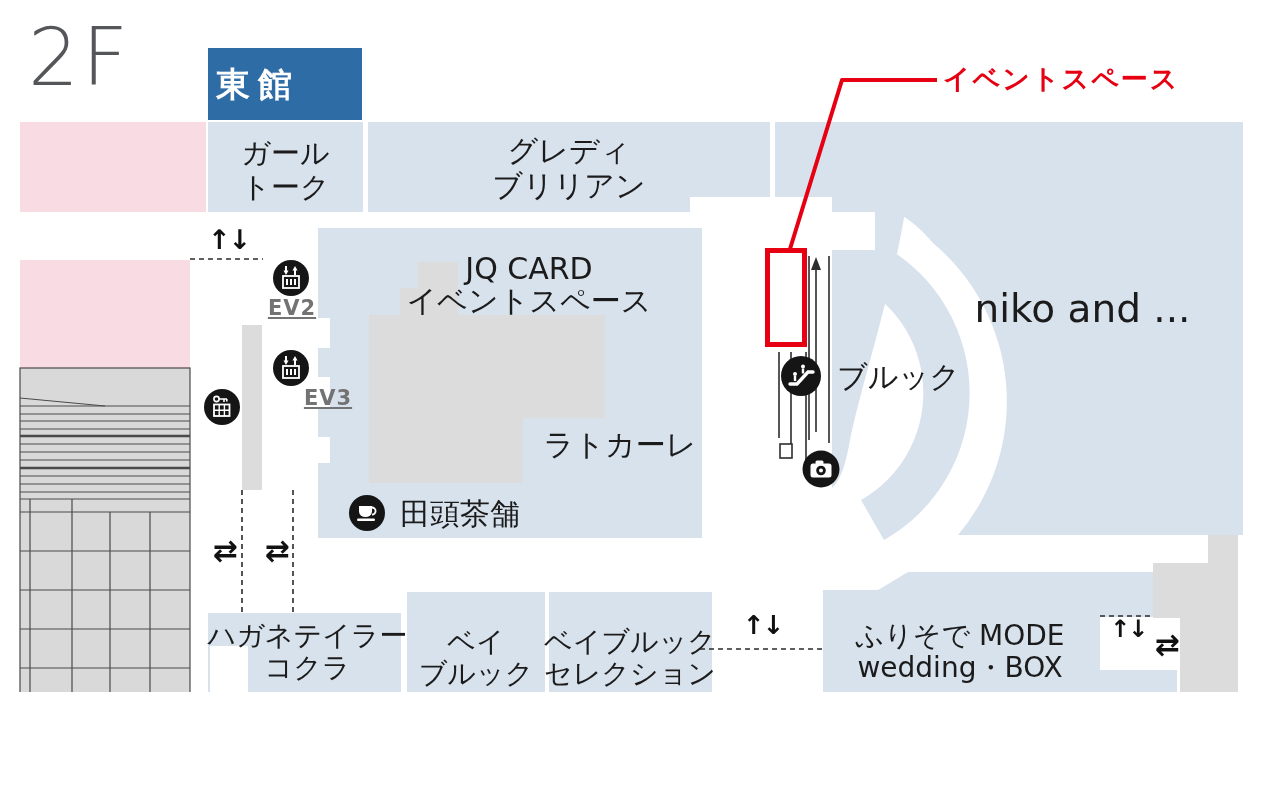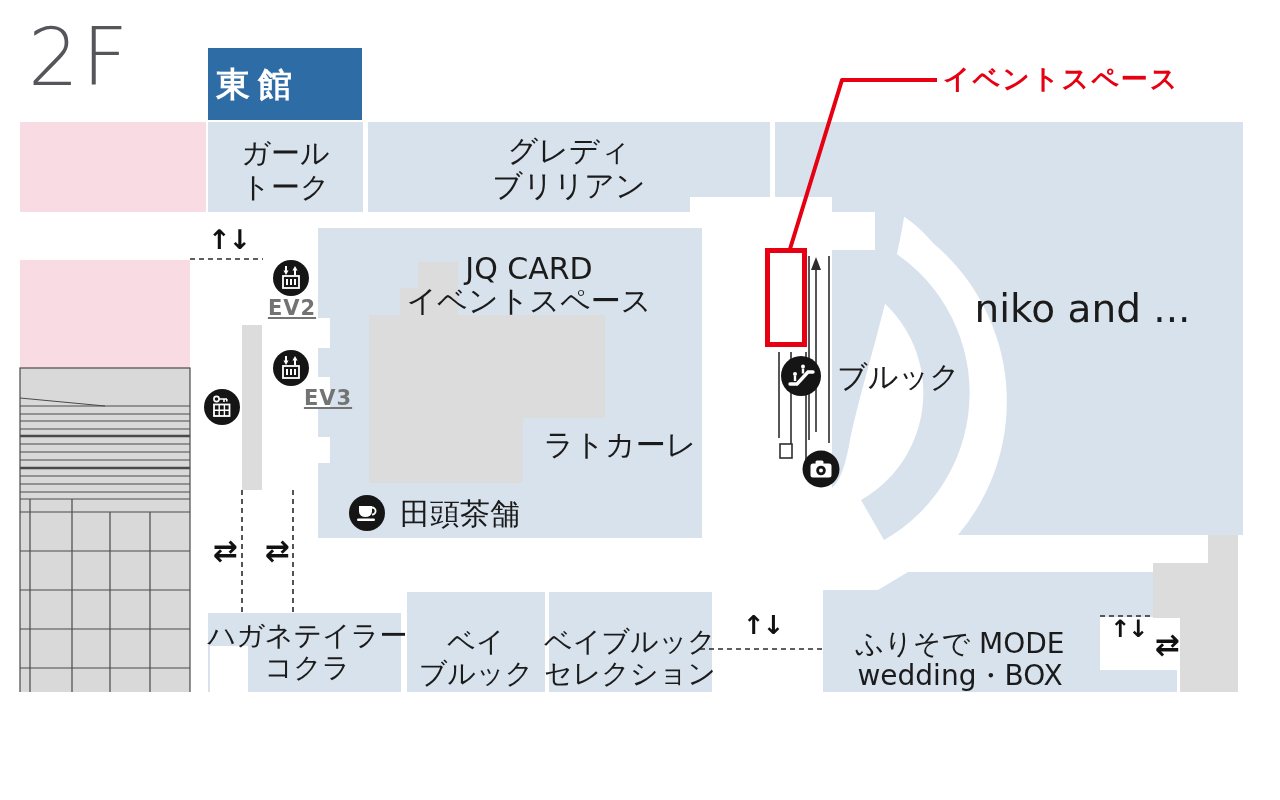--- a/index.html
+++ b/index.html
@@ -105,21 +105,21 @@
   <div class="shop" style="left:535px;top:428px;width:170px;font-size:30px;">ラトカーレ</div>
   <div class="shop" style="left:389px;top:497px;width:140px;font-size:30px;text-align:left;white-space:nowrap;margin-left:11px;">田頭茶舗</div>
   <div class="shop" style="left:836px;top:360px;width:125px;font-size:30px;">ブルック</div>
   <div class="shop" style="left:965px;top:286px;width:235px;font-size:39px;letter-spacing:0;">niko and ...</div>
   <div class="shop" style="left:200px;top:620px;width:215px;font-size:28px;">ハガネテイラー
 コクラ</div>
   <div class="shop" style="left:407px;top:626px;width:138px;font-size:28px;">ベイ
 ブルック</div>
   <div class="shop" style="left:540px;top:626px;width:180px;font-size:28px;">ベイブルック
 セレクション</div>
-  <div class="shop" style="left:840px;top:620px;width:240px;font-size:28px;margin-top:8px;">ふりそで MODE
+  <div class="shop" style="left:840px;top:620px;width:240px;font-size:28px;">ふりそで MODE
 wedding・BOX</div>
 
   <div class="icon" style="left:273px;top:260px;width:36px;height:36px;">
     <svg width="36" height="36" viewBox="0 0 36 36">
       <circle cx="18" cy="18" r="18" fill="#151515"></circle>
       <path d="M13,6 V11" stroke="#fff" stroke-width="2"></path>
         <polygon points="10.5,10.5 15.5,10.5 13,15" fill="#fff"></polygon>
       <path d="M22,15 V10" stroke="#fff" stroke-width="2"></path>
         <polygon points="19.5,10.5 24.5,10.5 22,6" fill="#fff"></polygon>
       <rect x="10" y="16" width="16" height="12" fill="none" stroke="#fff" stroke-width="1.8"></rect>

